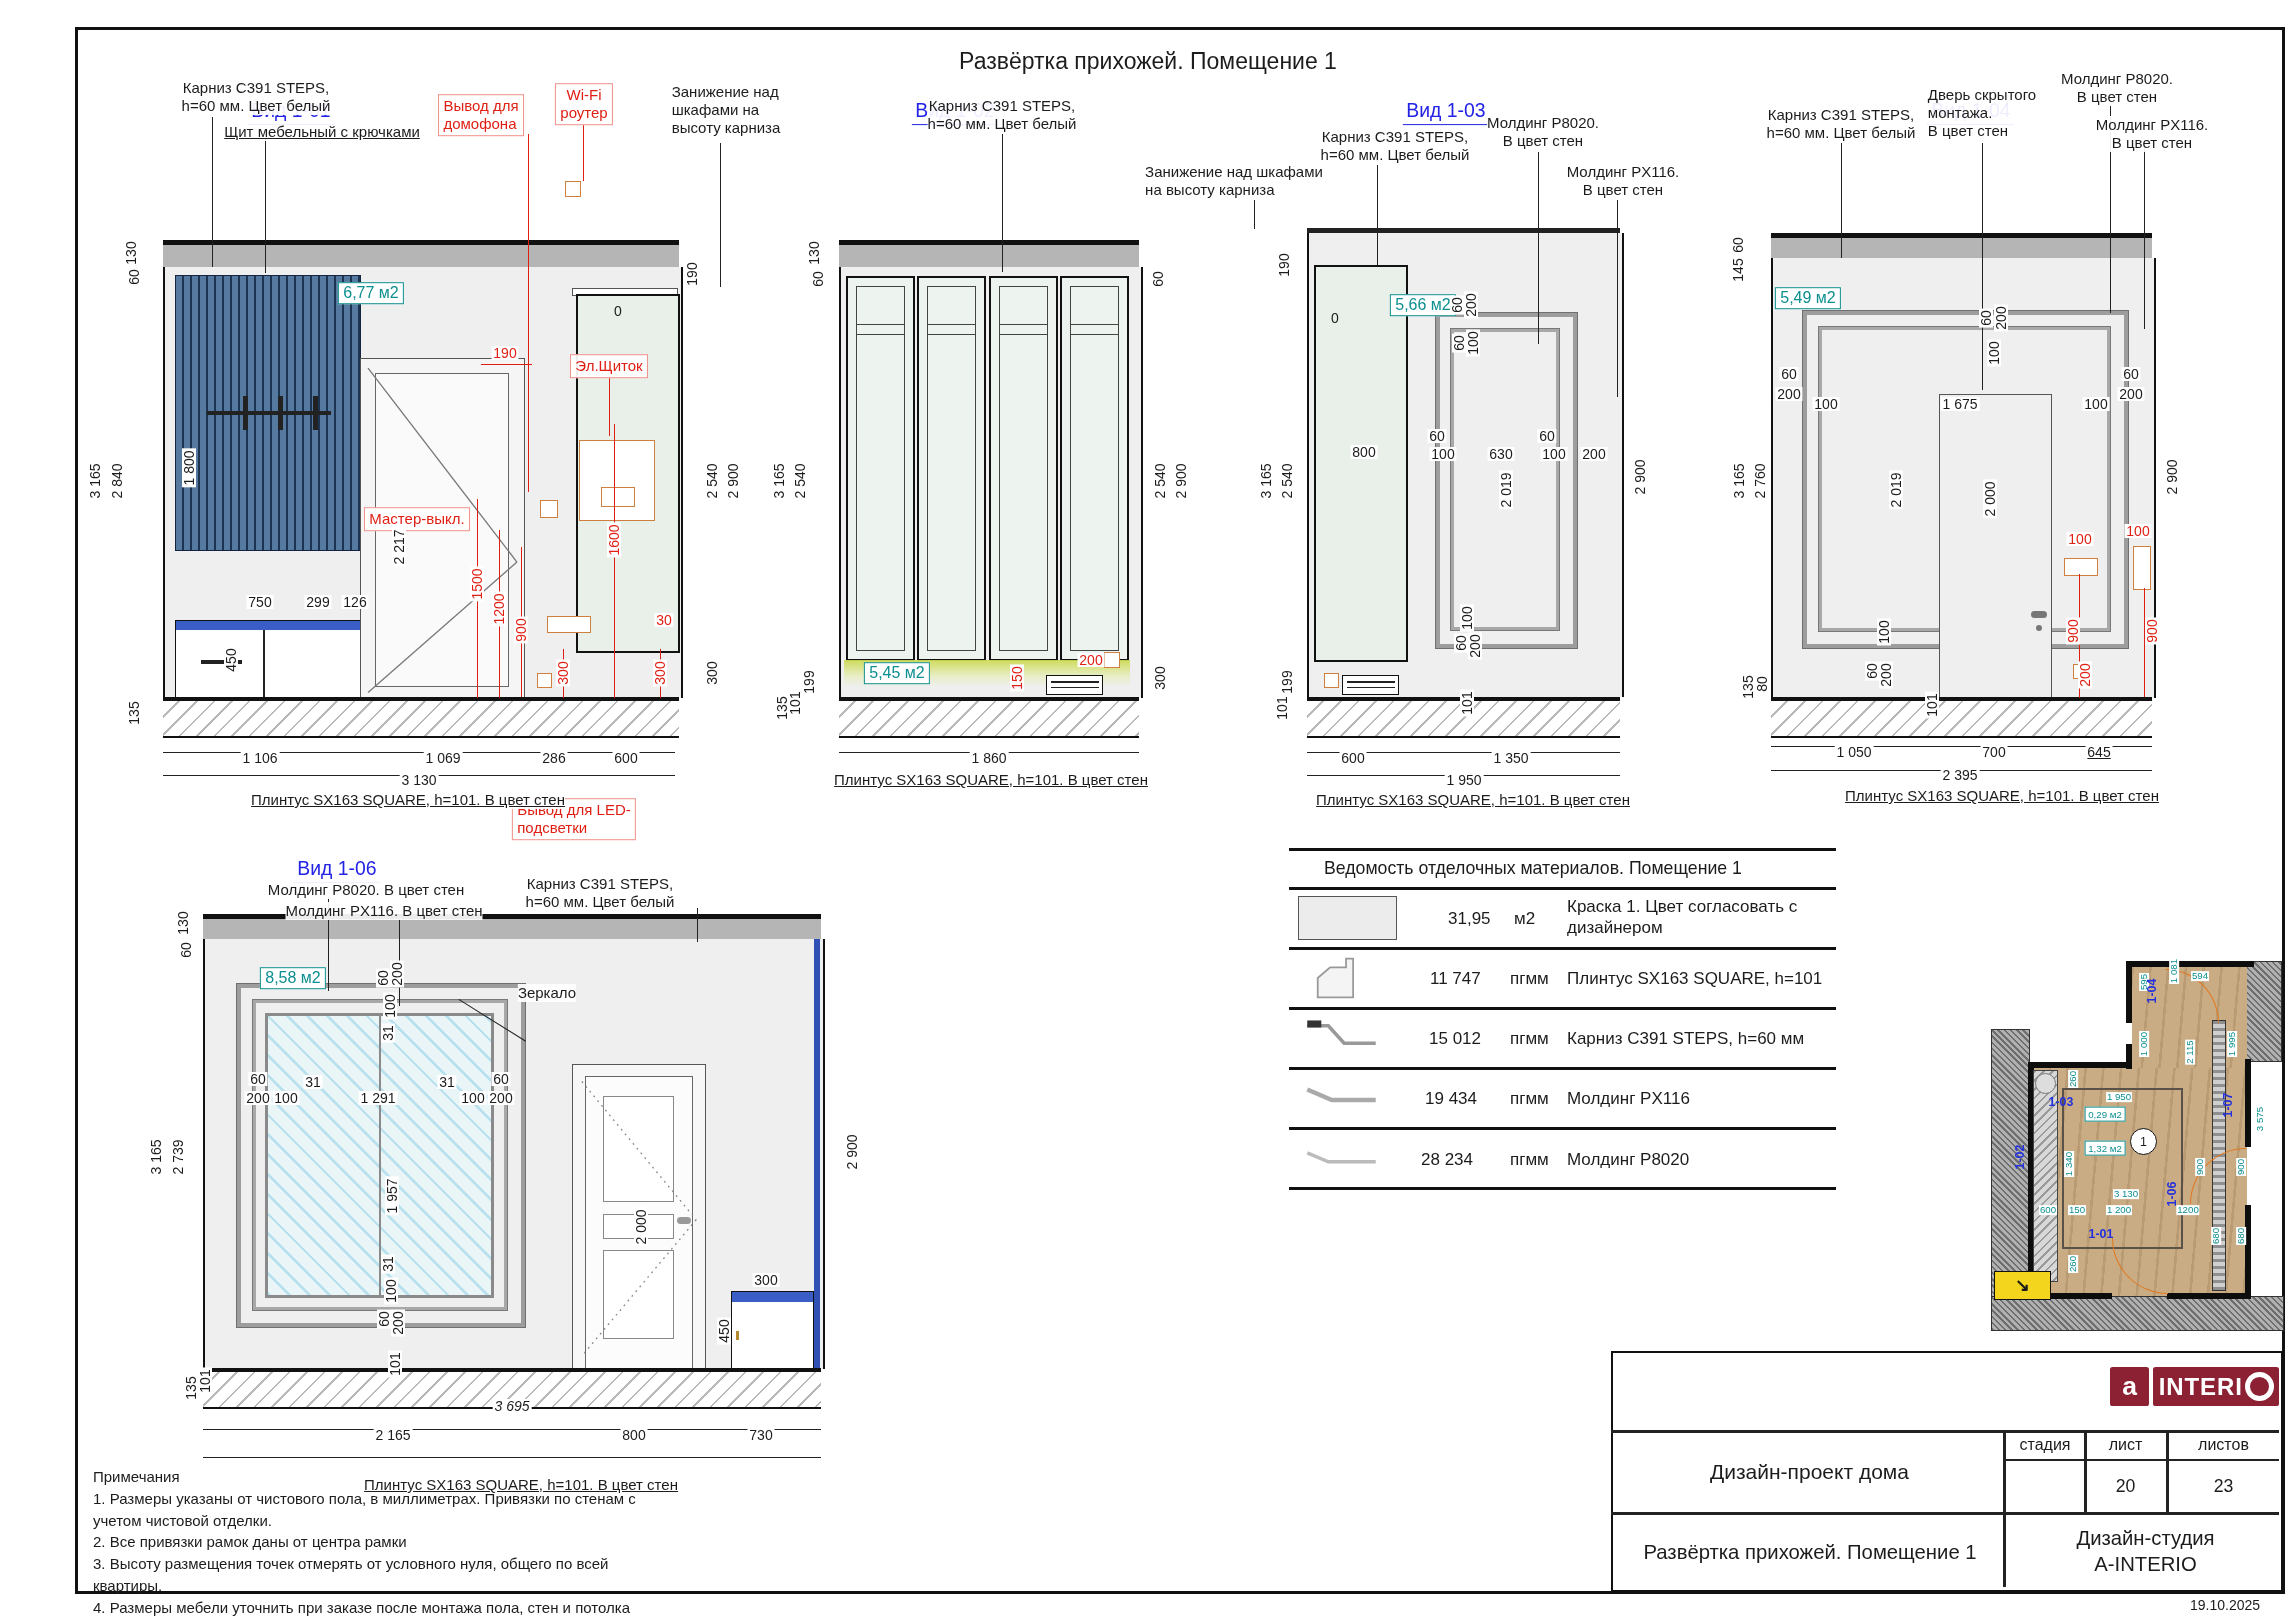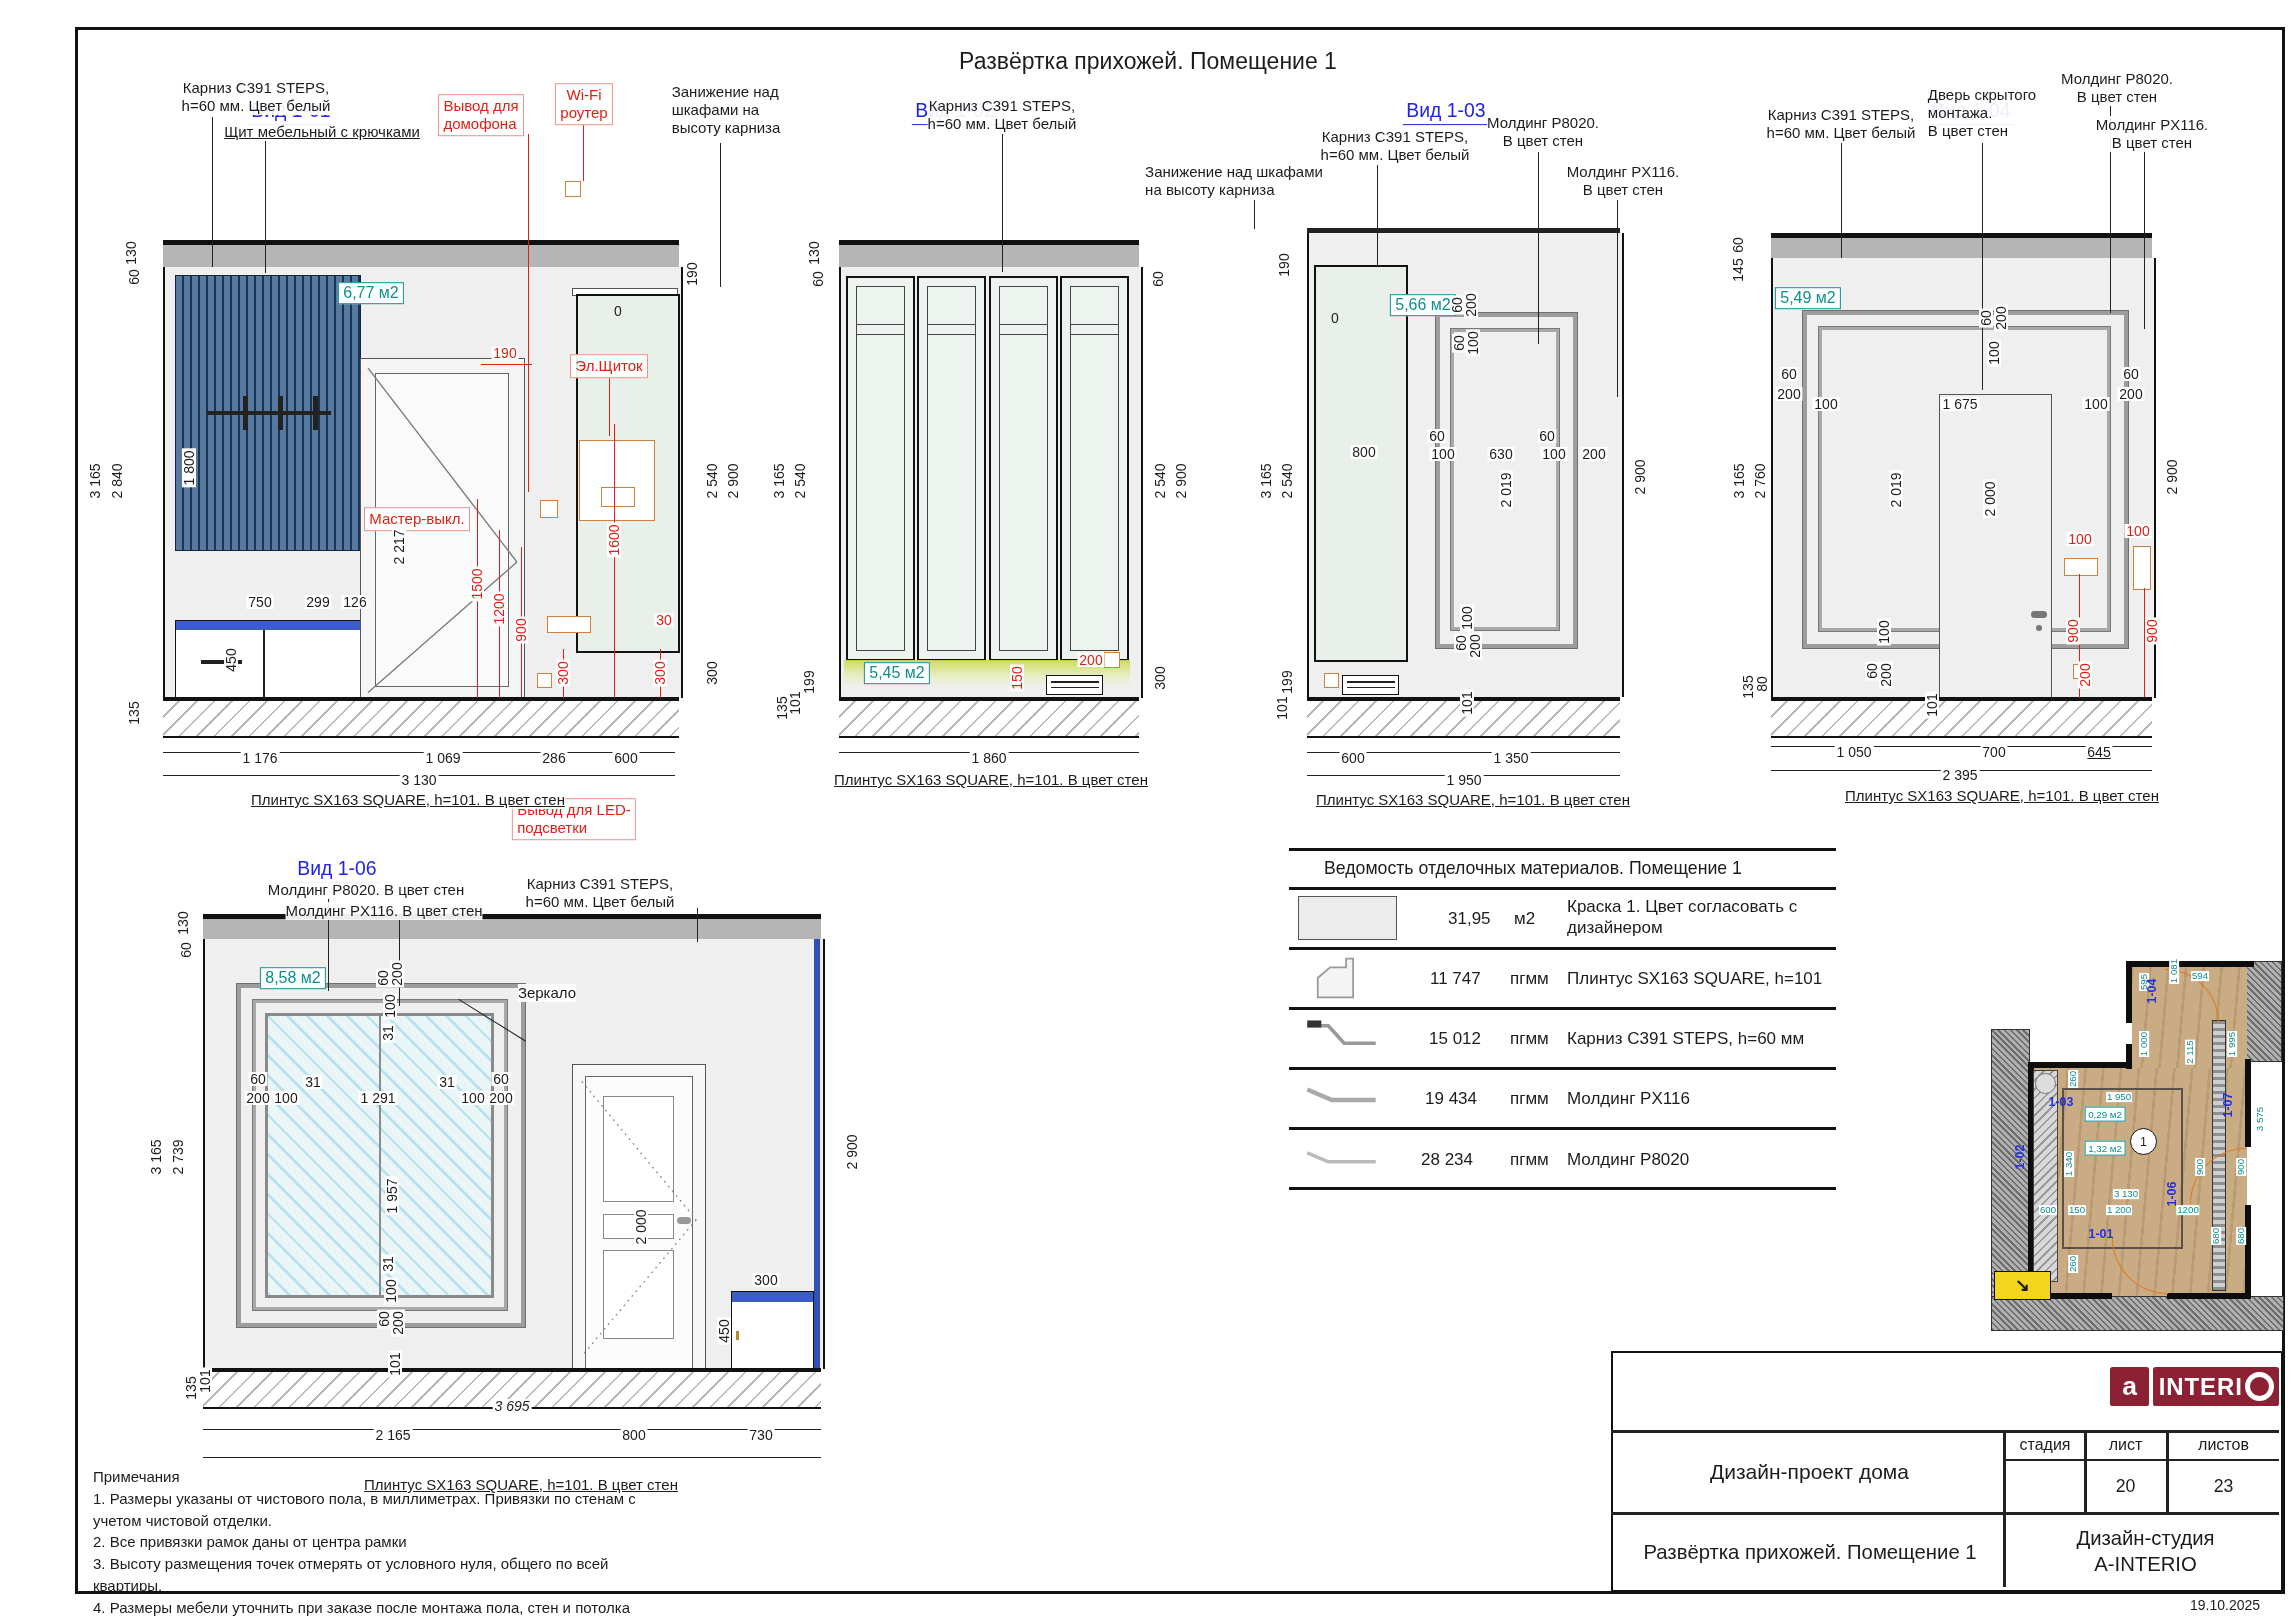--- a/index.html
+++ b/index.html
@@ -140,21 +140,21 @@
   <span class="d dv" style="left:131px;top:253px;">130</span>
   <span class="d dv" style="left:134px;top:277px;">60</span>
   <span class="d dv" style="left:95px;top:481px;">3 165</span>
   <span class="d dv" style="left:117px;top:481px;">2 840</span>
   <span class="d dv" style="left:189px;top:468px;">1 800</span>
   <span class="d" style="left:260px;top:602px;">750</span>
   <span class="d" style="left:318px;top:602px;">299</span>
   <span class="d" style="left:355px;top:602px;">126</span>
   <span class="d dv" style="left:231px;top:660px;">450</span>
   <span class="d dv" style="left:134px;top:713px;">135</span>
-  <span class="d" style="left:260px;top:758px;">1 176</span>
+  <span class="d" style="left:260px;top:758px;">1 106</span>
   <span class="d" style="left:443px;top:758px;">1 069</span>
   <span class="d" style="left:554px;top:758px;">286</span>
   <span class="d" style="left:626px;top:758px;">600</span>
   <span class="d" style="left:419px;top:780px;">3 130</span>
   <span class="d dv" style="left:399px;top:547px;">2 217</span>
   <span class="d r" style="left:505px;top:353px;">190</span>
   <span class="d dv r" style="left:477px;top:584px;">1500</span>
   <span class="d dv r" style="left:499px;top:609px;">1200</span>
   <span class="d dv r" style="left:521px;top:630px;">900</span>
   <span class="d dv r" style="left:614px;top:540px;">1600</span>

